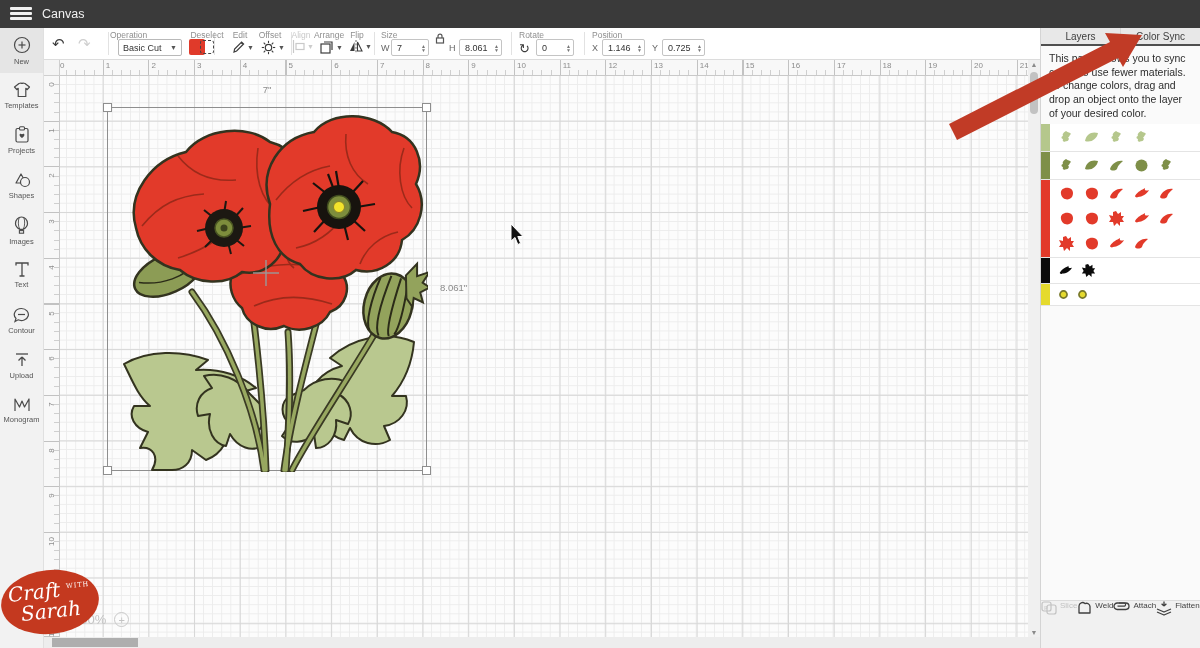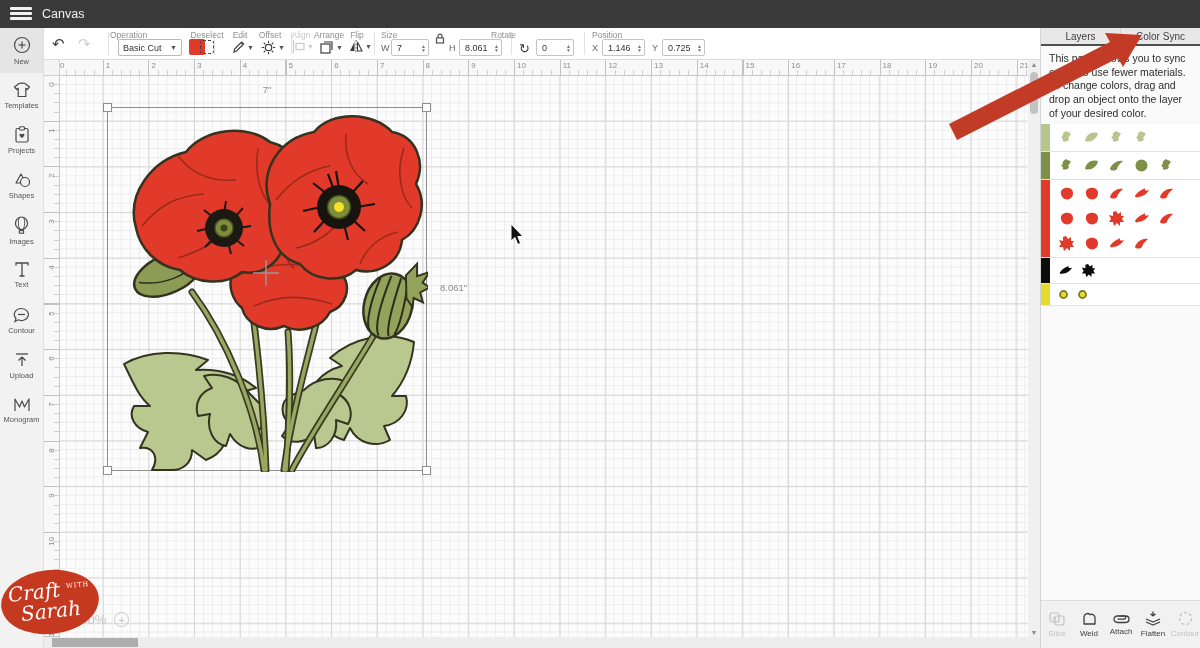--- a/index.html
+++ b/index.html
@@ -82,21 +82,21 @@
 
   
   .rpanel { position:absolute; left:1040px; top:28px; width:160px; height:620px; background:#fafafa; border-left:1px solid #d4d4d4; z-index:20; }
   .rtabs { display:flex; height:18px; background:#e8e8e8; border-bottom:2px solid #4f4f4f; }
   .rtab { flex:1; text-align:center; font-size:10px; color:#3e3e3e; line-height:17px; cursor:pointer; }
   .rtab + .rtab { border-left:1px solid #d6d6d6; }
   .rdesc { padding:6px 8px 4px 8px; font-size:10.5px; line-height:1.3; color:#2d2d2d; }
   .csrow { position:relative; background:#fff; border-bottom:1px solid #e4e4e4; padding:5px 4px 5px 17px; display:flex; flex-wrap:wrap; gap:8px; align-items:center; cursor:pointer; }
   .csrow .bar { position:absolute; left:0; top:0; bottom:0; width:9px; }
   .actionbar { position:absolute; left:0; bottom:0; width:160px; height:48px; background:#f1f1f1; border-top:1px solid #dcdcdc; display:flex; }
-  .act { flex:1; display:flex; flex-direction:column; align-items:center; justify-content:center; gap:3px; font-size:8px; color:#3f3f3f; cursor:pointer; }
+  .act { flex:1; display:flex; flex-direction:row; align-items:flex-start; justify-content:center; gap:3px; font-size:8px; color:#3f3f3f; cursor:pointer; }
   .act.disabled { color:#c2c2c2; cursor:default; }
   .act svg { display:block; }
 
   
   .logo { position:absolute; left:1px; top:570px; width:98px; height:64px; background:#C4391F; border-radius:50%; transform:rotate(-6deg); z-index:40; color:#fff; font-family:"DejaVu Serif", serif; font-style:italic; text-align:center; }
   .logo .l1 { font-size:20px; margin-top:8px; line-height:20px; }
   .logo .lwith { font-size:6.5px; letter-spacing:1px; font-style:normal; vertical-align:super; }
   .logo .l2 { font-size:20px; line-height:20px; }
 
   .annot-arrow { position:absolute; left:0; top:0; z-index:50; pointer-events:none; }
@@ -397,21 +397,21 @@
     <div class="num-input" style="left:415px;width:43px;">
       <span>8.061</span>
         <span class="stepper">
           <span>▲</span>
           <span>▼</span>
         </span>
     </div>
 
     <div class="tb-sep" style="left:467px;"></div>
 
-    <div class="tb-label" style="left:447px;">Rotate</div>
+    <div class="tb-label" style="left:475px;">Rotate</div>
     <div style="position:absolute;left:475px;top:13px;font-size:13px;color:#3c3c3c;">↻</div>
     <div class="num-input" style="left:492px;width:38px;">
       <span>0</span>
         <span class="stepper">
           <span>▲</span>
           <span>▼</span>
         </span>
     </div>
 
     <div class="tb-sep" style="left:540px;"></div>

